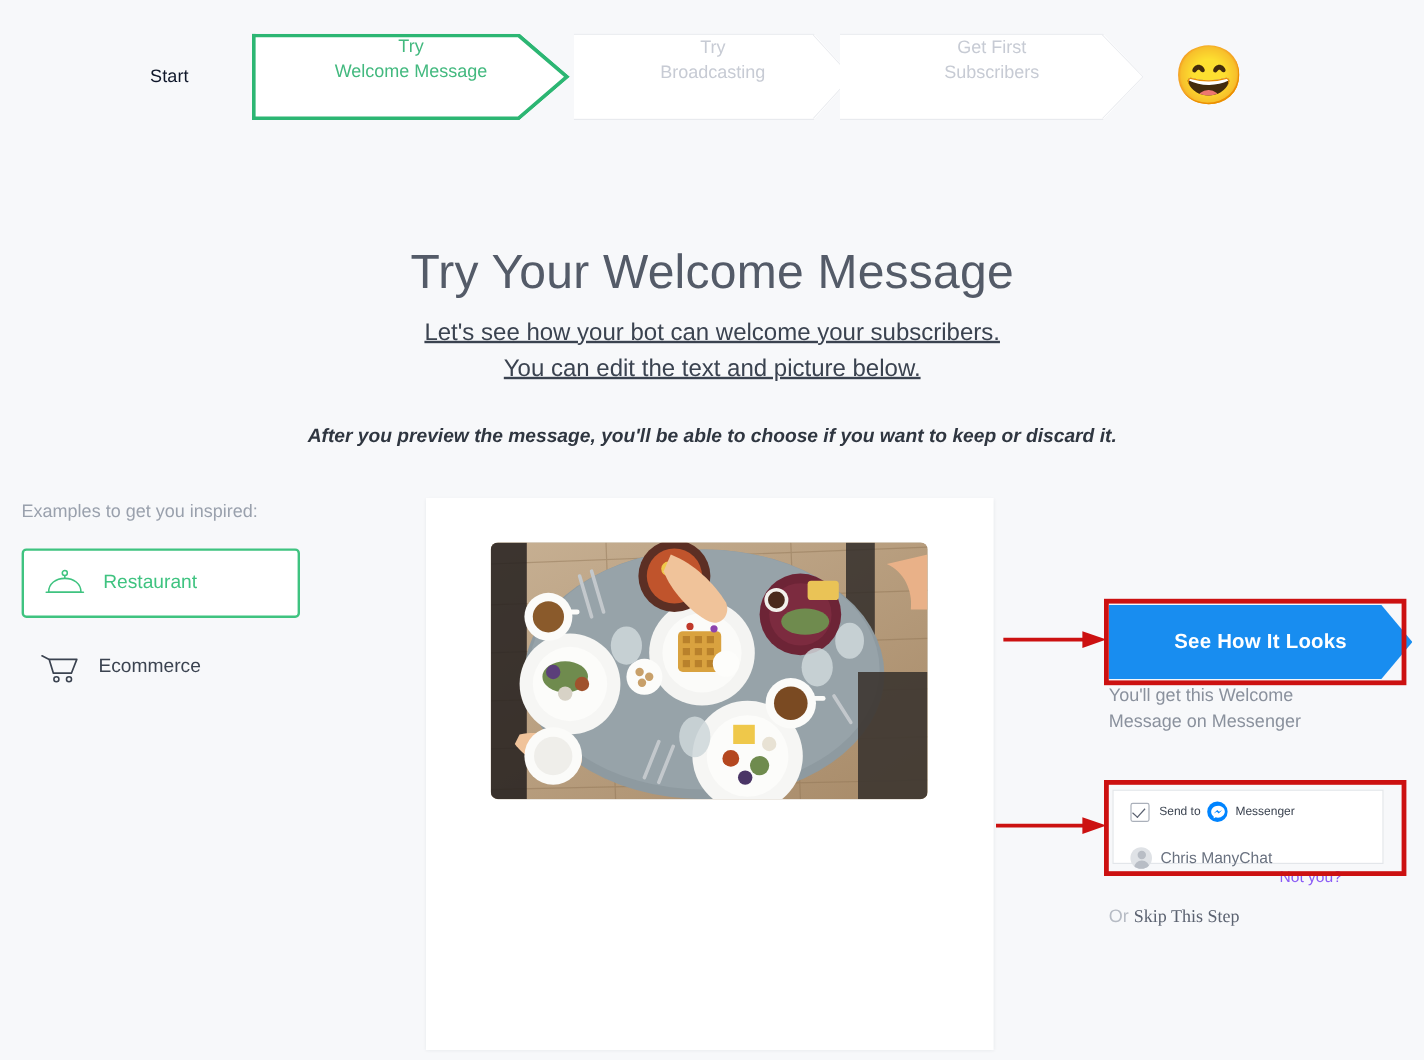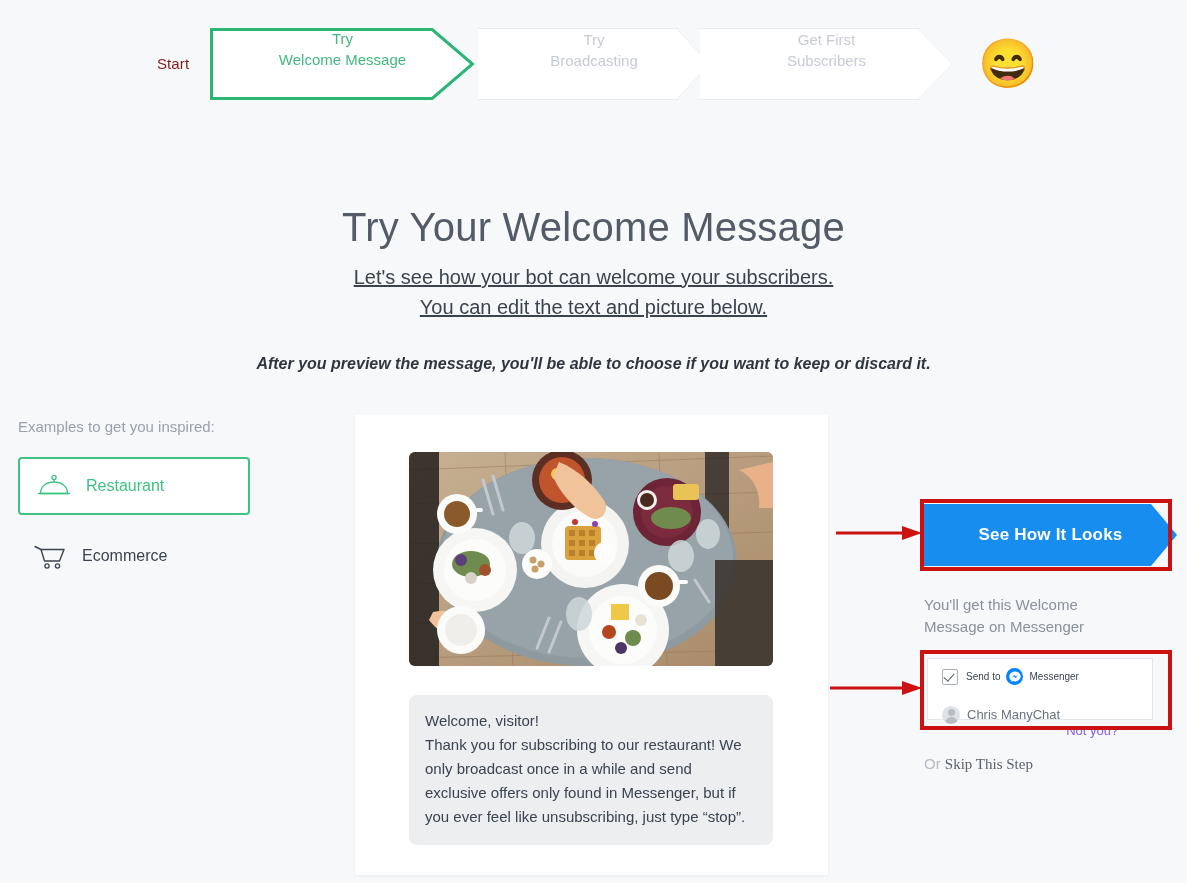--- a/index.html
+++ b/index.html
@@ -19,23 +19,23 @@
 
   
   #breadcrumb {
     position: absolute;
     left: 0; top: 0;
     width: 1187px;
     height: 130px;
   }
   #start-label {
     position: absolute;
-    left: 157px; top: 55px;
+    left: 125px; top: 55px;
     font-size: 15px;
-    color: #7f1d1d;
+    color: #0f172a;
     letter-spacing: .1px;
   }
   .step {
     position: absolute;
     top: 28px;
     height: 72px;
     box-sizing: border-box;
     display: flex;
     align-items: flex-start;
     justify-content: center;
@@ -234,21 +234,21 @@
     font-size: 17px;
     font-weight: bold;
     display: flex;
     align-items: center;
     justify-content: center;
     cursor: pointer;
     letter-spacing: .2px;
   }
   #cta-caption {
     position: absolute;
-    left: 924px; top: 594px;
+    left: 924px; top: 569px;
     width: 200px;
     font-size: 15px;
     line-height: 22px;
     color: #8a919d;
     white-space: pre-line;
   }
   #send-to-box {
     position: absolute;
     left: 927px; top: 658px;
     width: 226px;
@@ -505,22 +505,20 @@
         <path d="M330 18 C344 24 352 40 350 56 L364 56 L364 10 Z"></path>
       </g>
       <circle cx="52" cy="178" r="24" fill="#fbfbf9"></circle>
       <circle cx="52" cy="178" r="16" fill="#efeeea"></circle>
       <g fill="#3c3530" opacity=".9">
         <rect x="306" y="108" width="58" height="106"></rect>
       </g>
     </svg>
   </div>
 
-  <div id="message-bubble">Welcome, visitor!
-Thank you for subscribing to our restaurant! We only broadcast once in a while and send exclusive offers only found in Messenger, but if you ever feel like unsubscribing, just type “stop”.</div>
 </div>
 
 <div id="cta-button">
   <span>See How It Looks</span>
 </div>
 
 <div id="cta-caption">You'll get this Welcome
 Message on Messenger</div>
 
 <div id="send-to-box">

